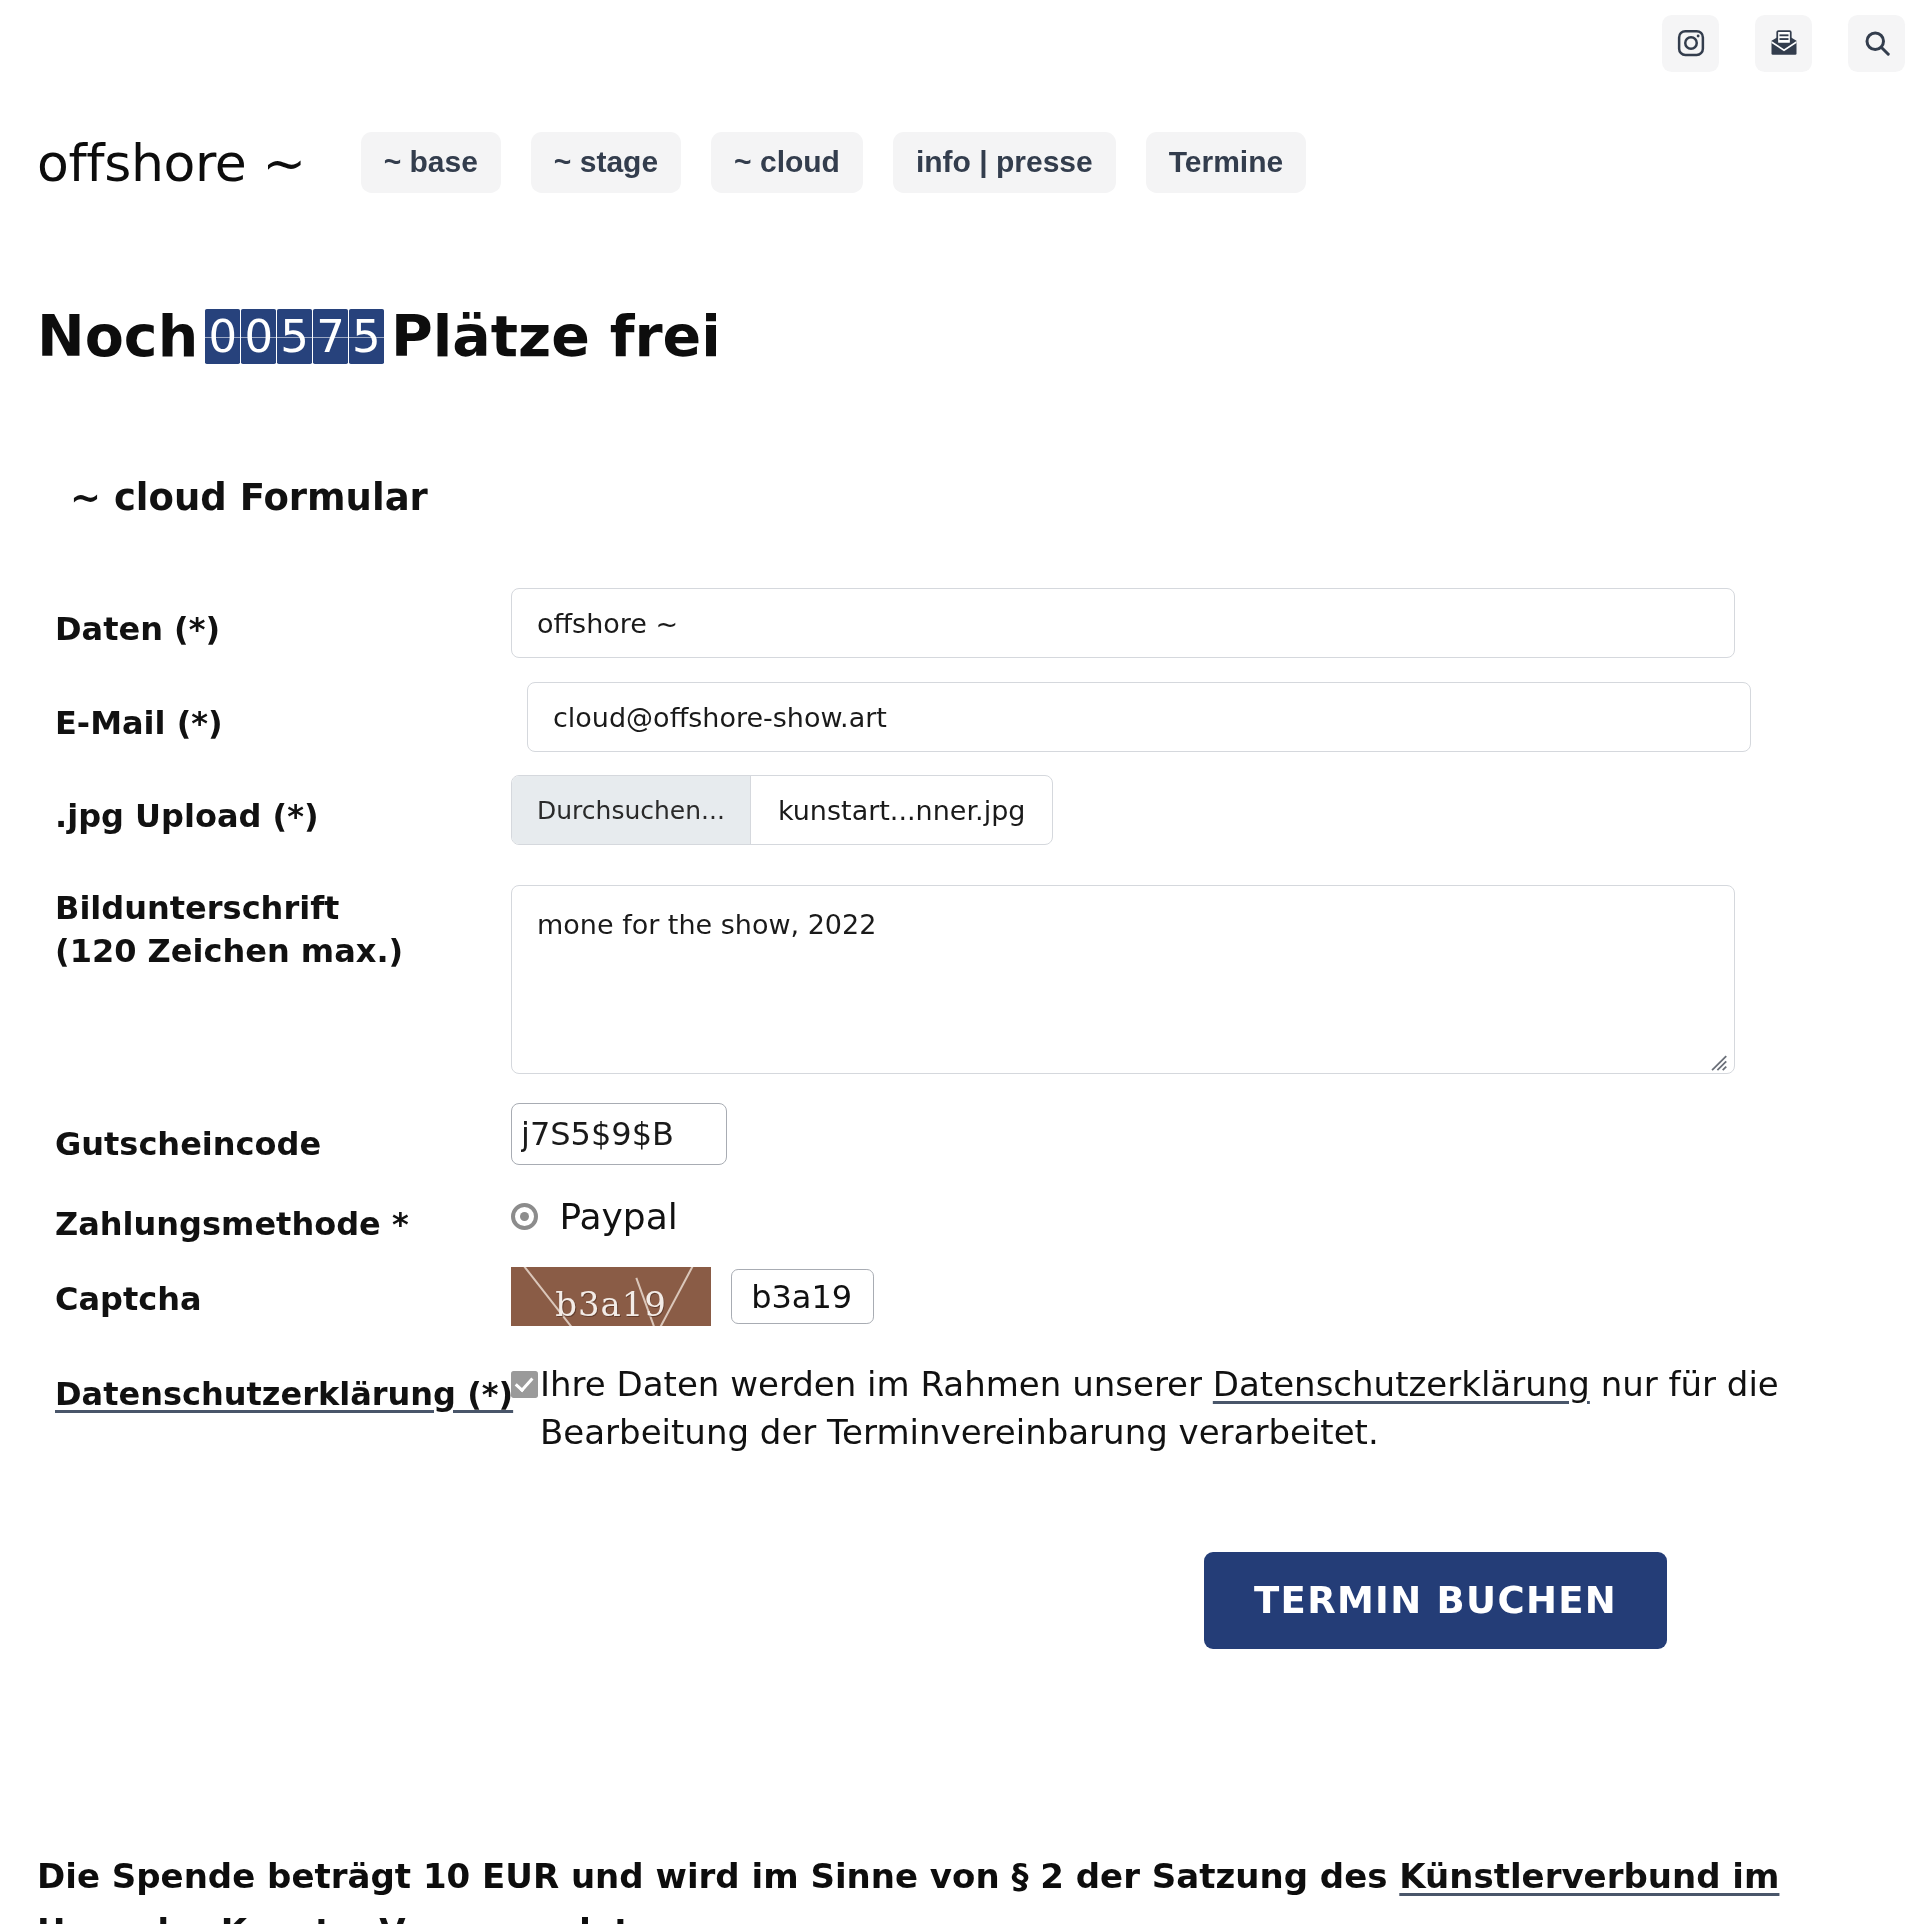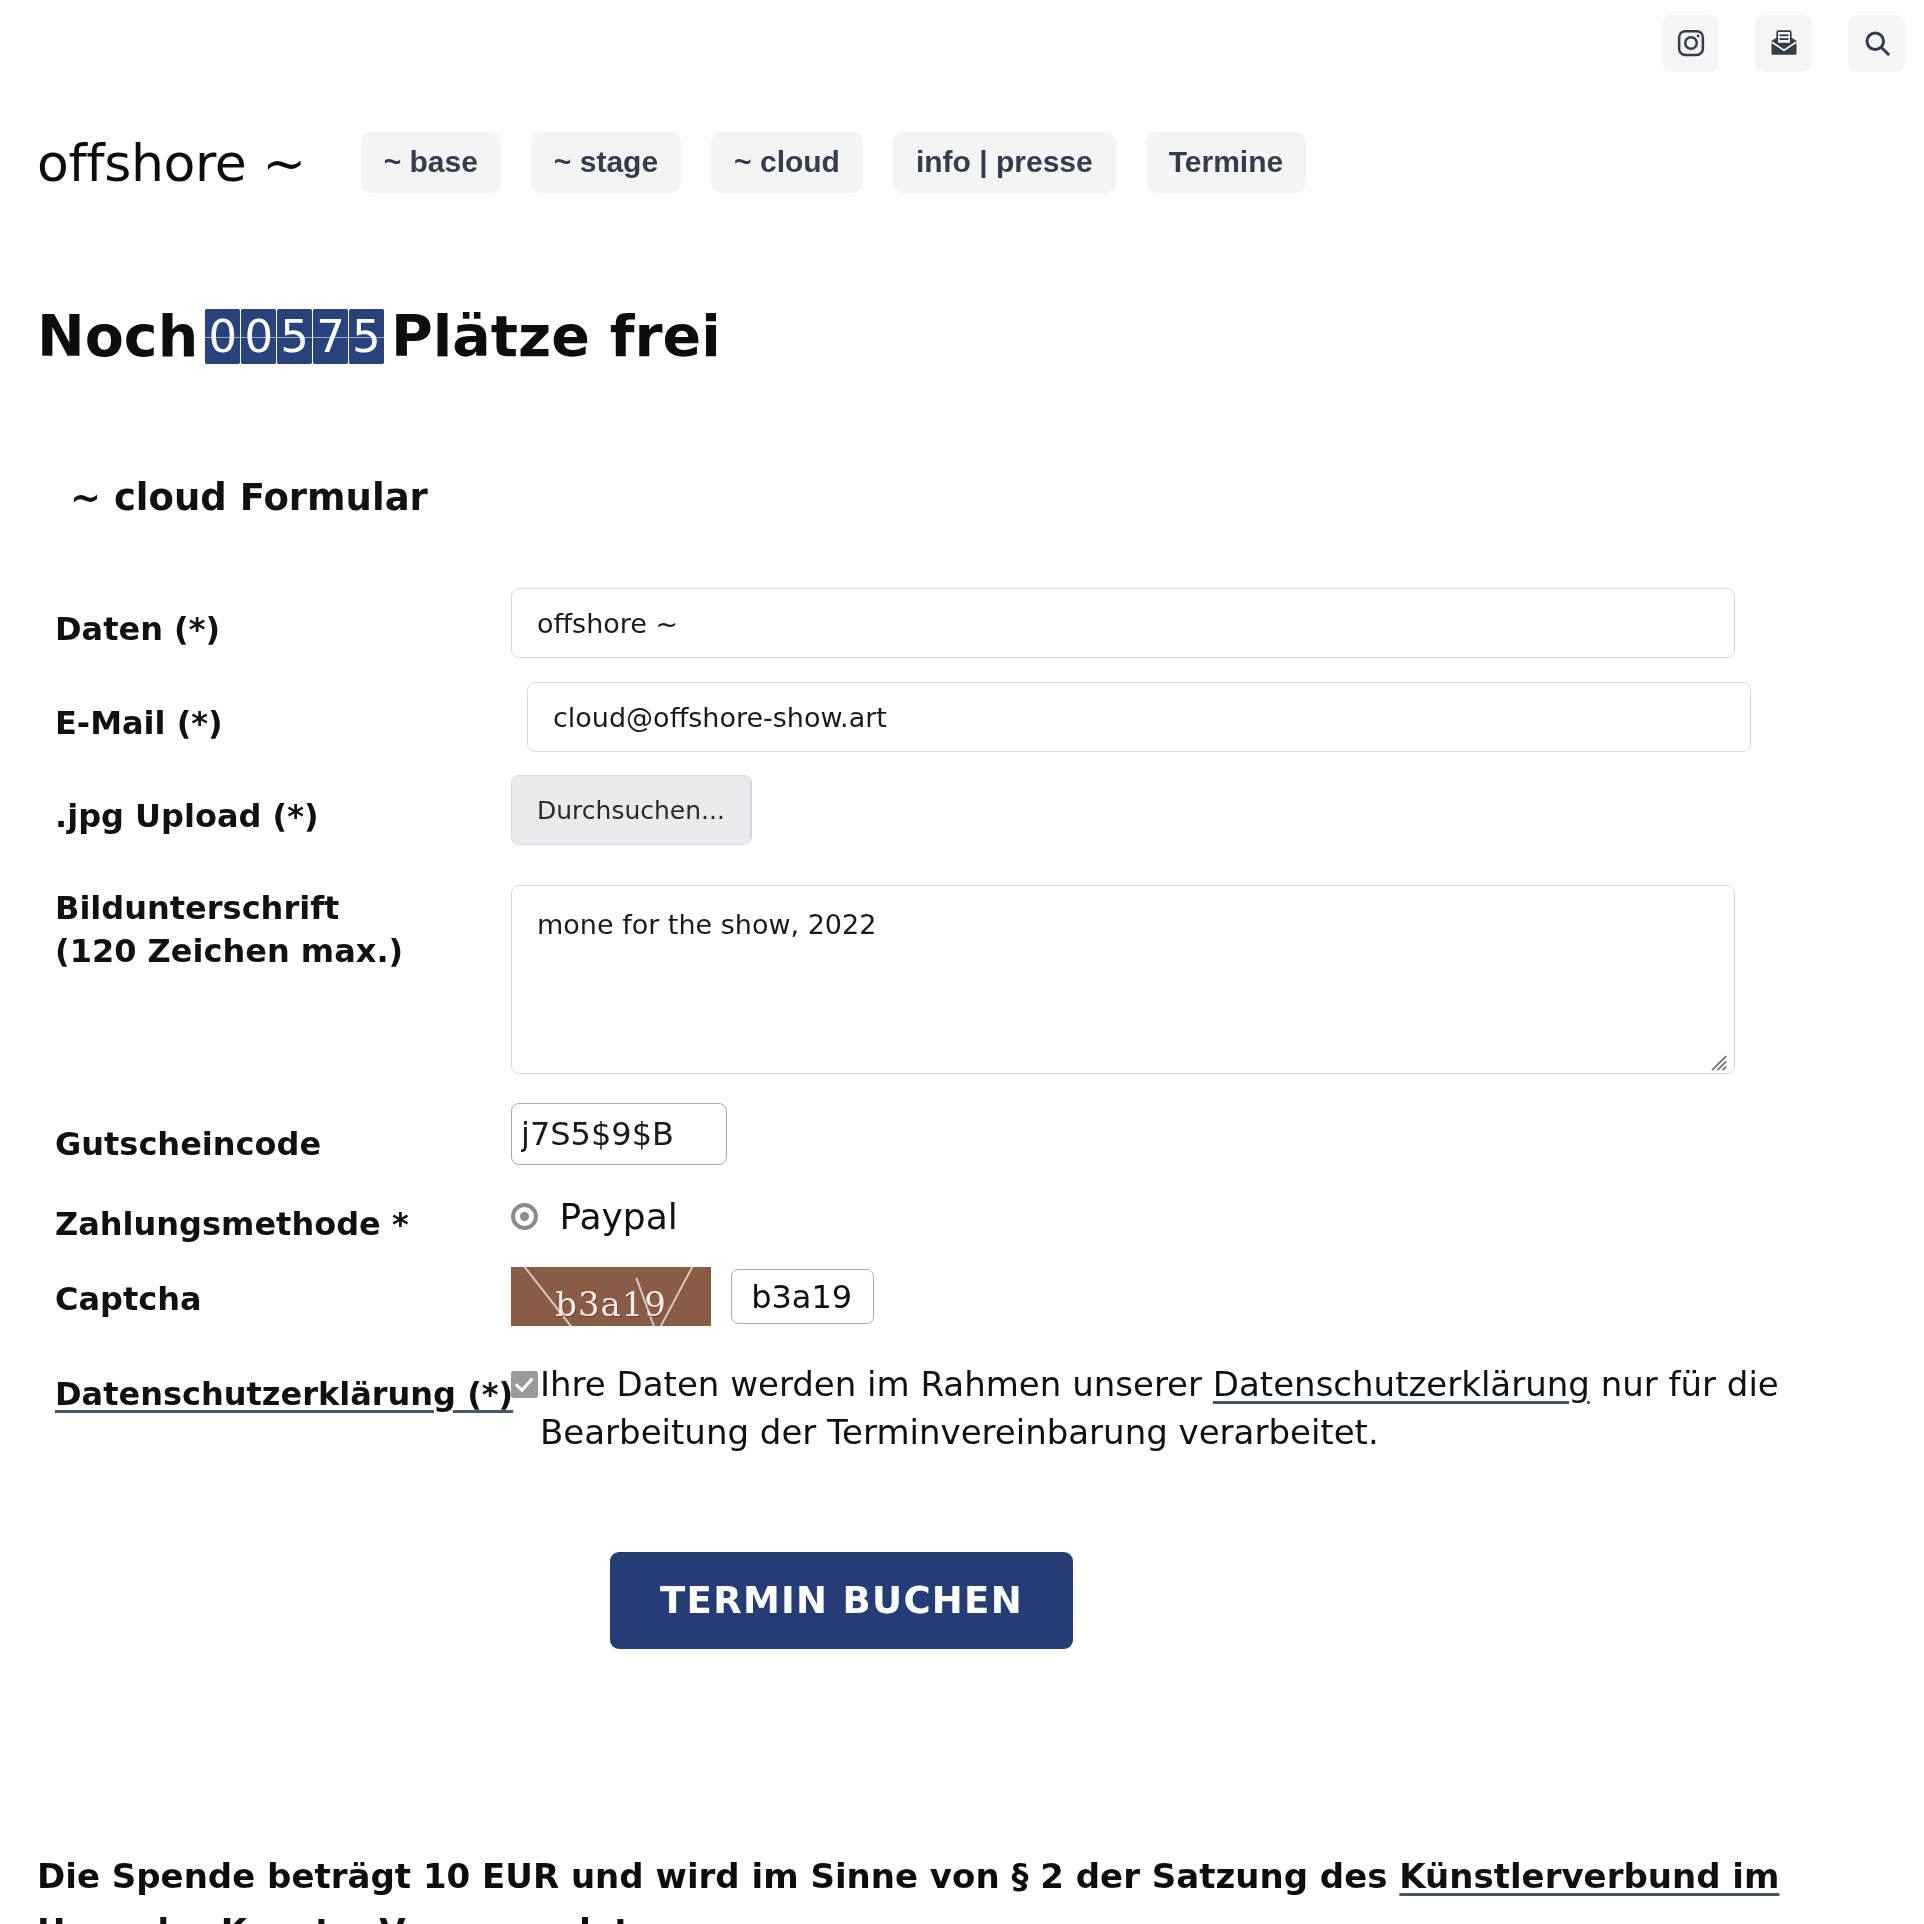--- a/index.html
+++ b/index.html
@@ -327,24 +327,24 @@
     text-decoration-thickness: 2.7px;
     text-underline-offset: 4.5px;
     cursor: pointer;
   }
   .label a.link { color: #111111; }
 
   
   #submit-wrap {
     position: absolute;
     top: 1552px;
-    left: 8px;
+    left: 0;
     width: 1667px;
     display: flex;
-    justify-content: center;
+    justify-content: flex-end;
   }
   #submit-btn {
     background: #243d77;
     color: #ffffff;
     border: none;
     border-radius: 9px;
     font-family: "DejaVu Sans", sans-serif;
     font-size: 37px;
     font-weight: 600;
     letter-spacing: 1.3px;
@@ -432,20 +432,21 @@
     <div class="field" style="top:0;margin-left:16px;">
       <input class="text-input" type="text" style="width: 1224px; height: 70px;" value="cloud@offshore-show.art">
     </div>
   </div>
 
   <div class="row" style="top:187px;">
     <div class="label" style="top:19.6px;">.jpg Upload (*)</div>
     <div class="field" style="top:0;">
       <div class="file-input">
         <div class="file-browse">Durchsuchen...</div>
+        <div class="file-name">kunstart...nner.jpg</div>
       </div>
     </div>
   </div>
 
   <div class="row" style="top:285px;">
     <div class="label" style="top:14.3px;">
       <div>Bildunterschrift</div>
       <div>(120 Zeichen max.)</div>
     </div>
     <div class="field" style="top:12px;">

